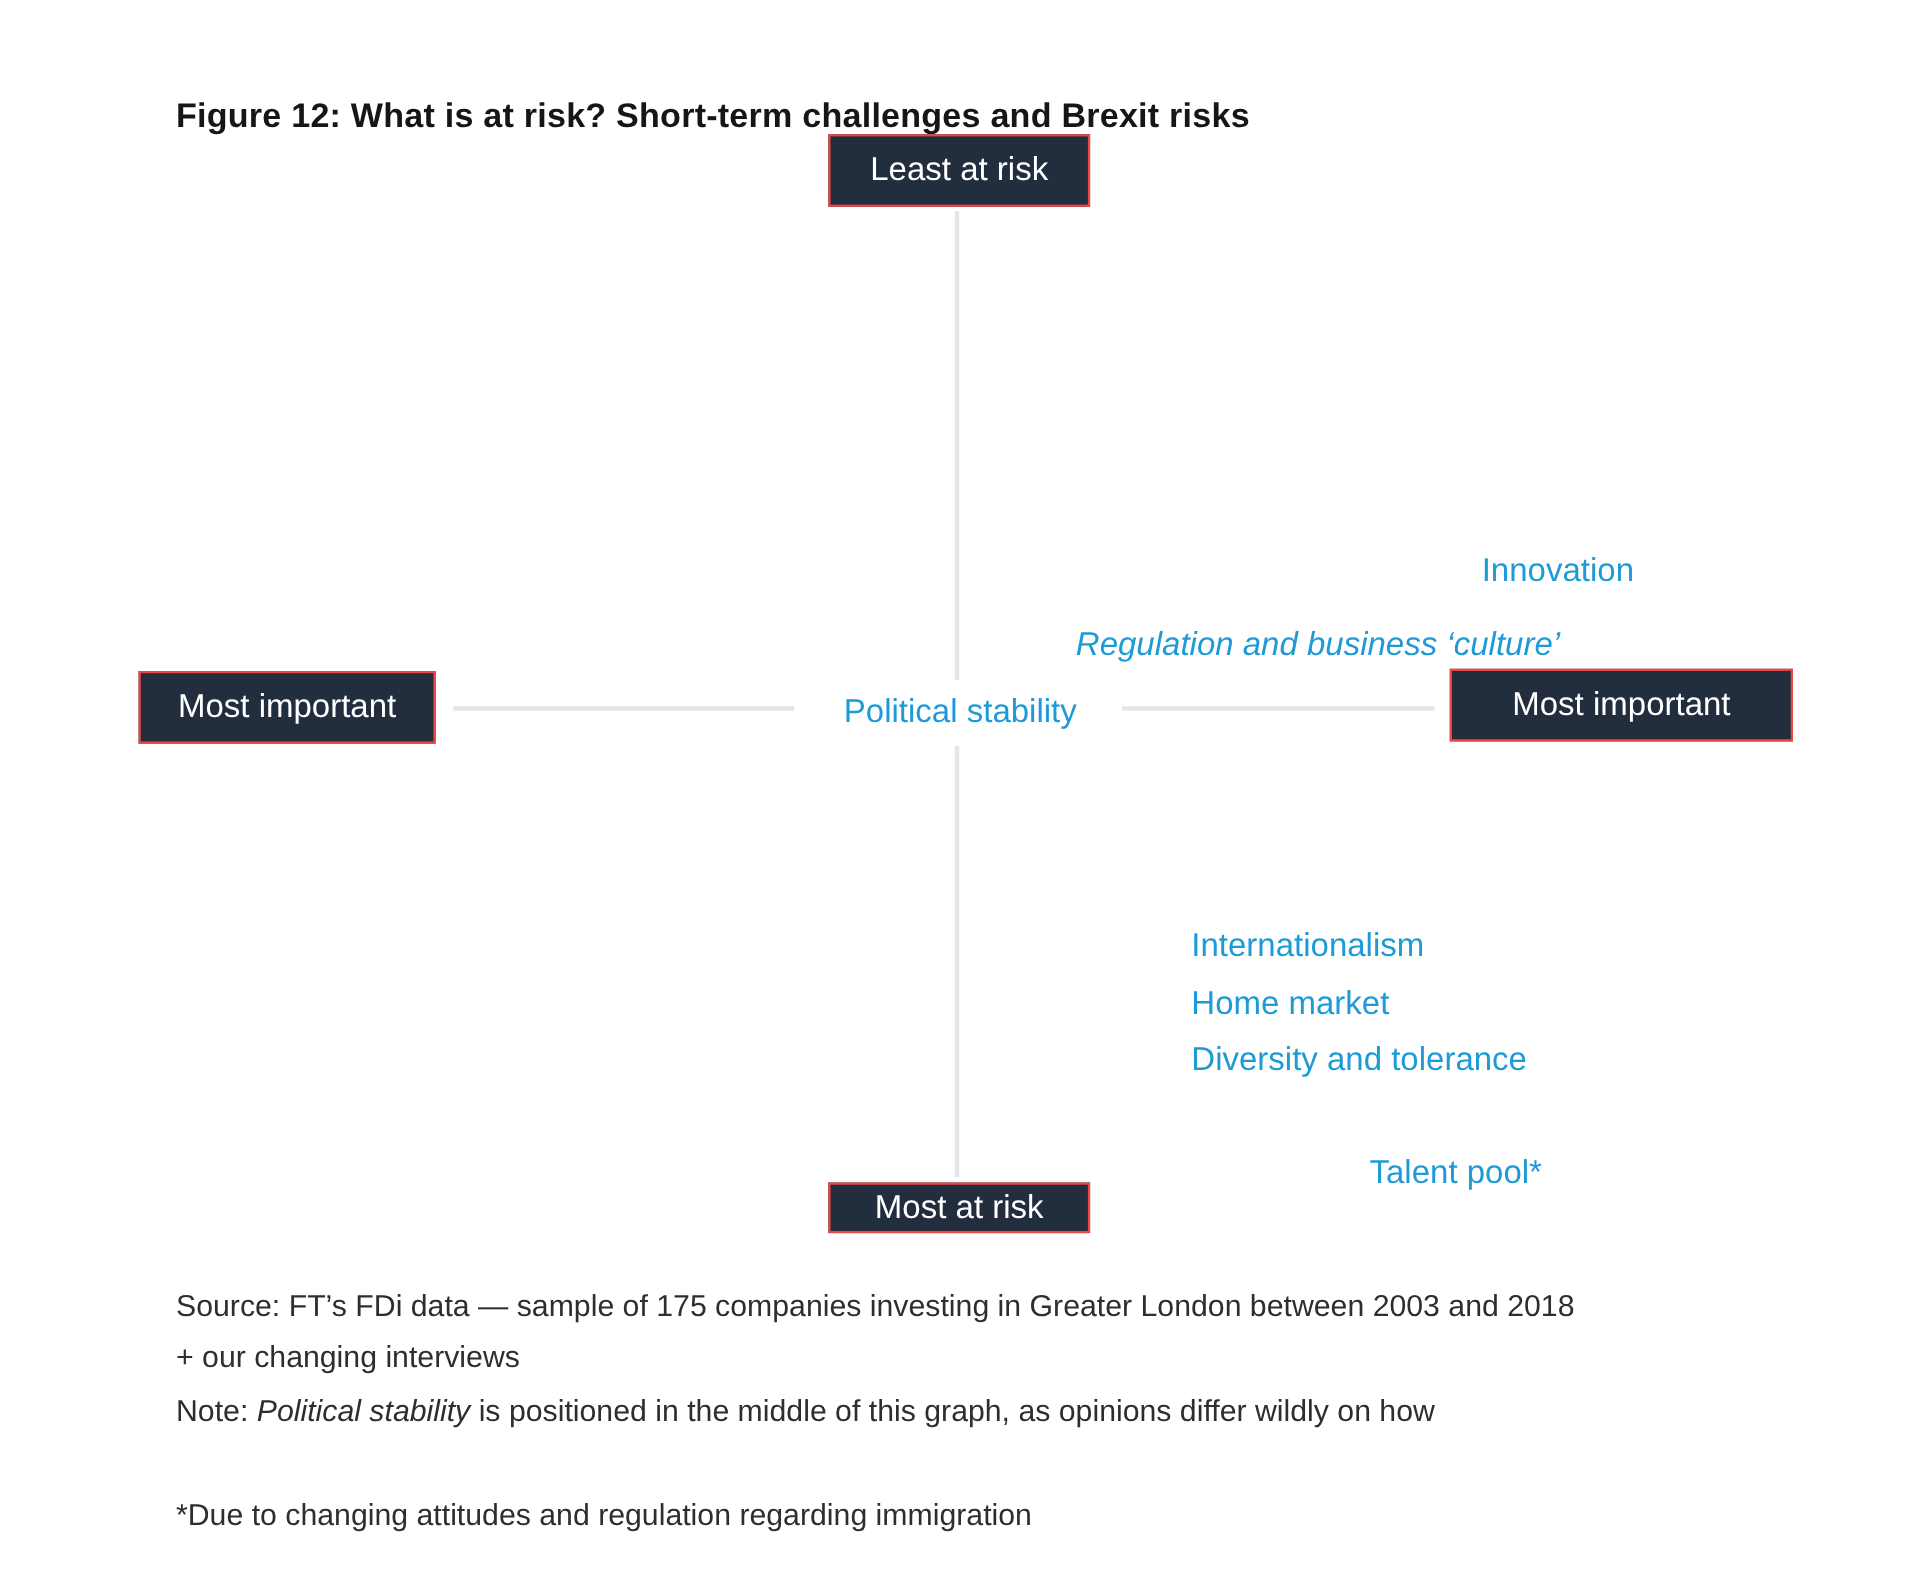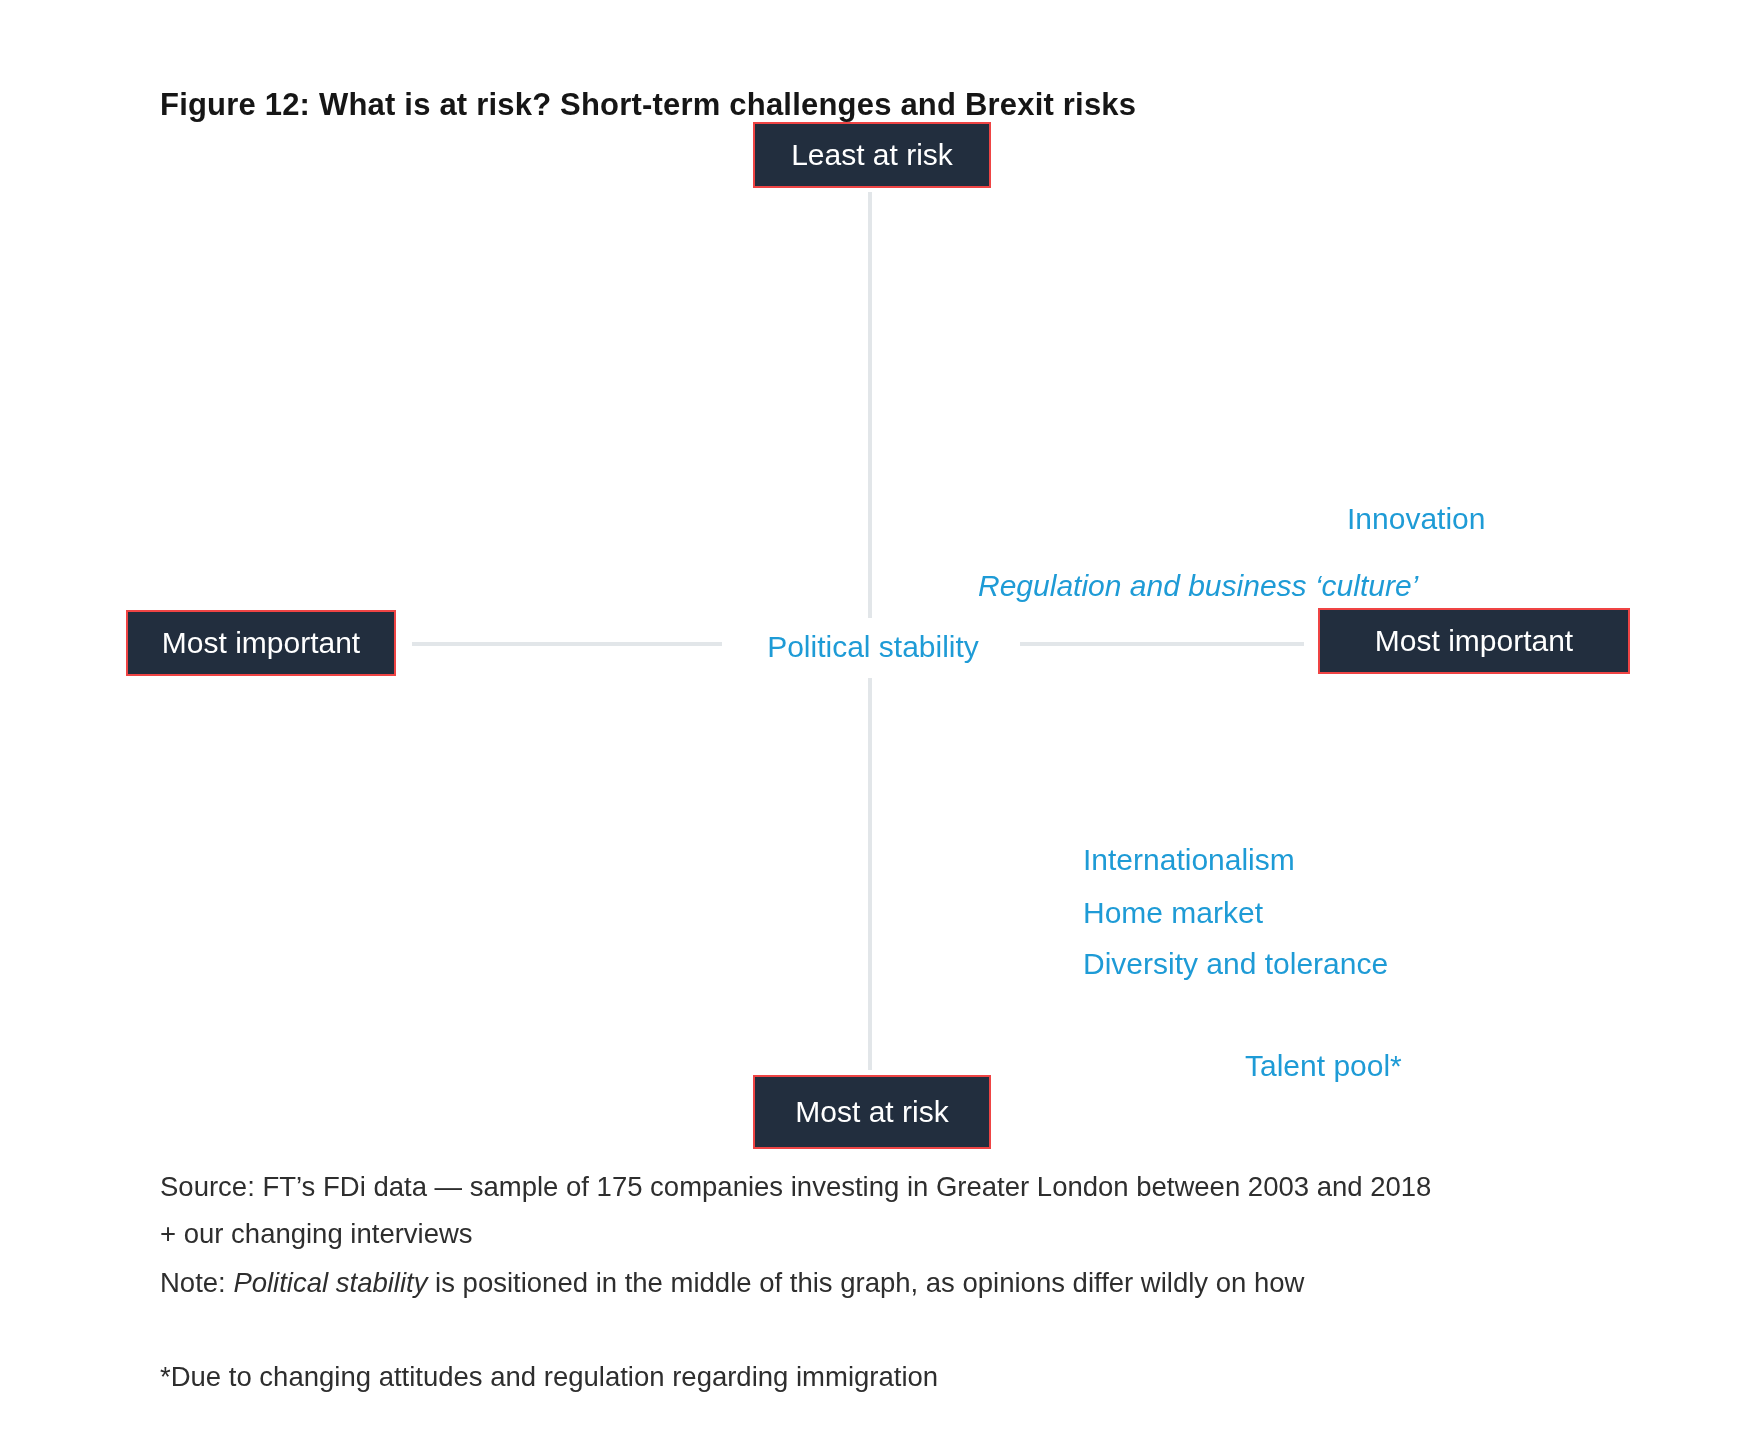--- a/index.html
+++ b/index.html
@@ -20,21 +20,21 @@
   .hline-right  { left: 1020px; top: 642px; width: 284px; height: 4px; }
 
   .axis-box {
     position: absolute; box-sizing: border-box;
     background: #222e3e; border: 2px solid #ef4444;
     color: #ffffff; font-weight: 400; font-size: 30px;
     display: flex; align-items: center; justify-content: center;
     white-space: nowrap;
   }
   .box-top    { left: 753px;  top: 122px;  width: 238px; height: 66px; }
-  .box-bottom { left: 753px;  top: 1075px; width: 238px; height: 74px; }
+  .box-bottom { left: 753px;  top: 1075px; width: 238px; height: 46px; }
   .box-left   { left: 126px;  top: 610px;  width: 270px; height: 66px; }
   .box-right  { left: 1318px; top: 608px;  width: 312px; height: 66px; }
 
   .blue-label {
     position: absolute; color: #1e9bd6; font-size: 30px;
     white-space: nowrap; transform: translateY(-50%);
   }
   .lbl-center           { left: 873px;  top: 647px; transform: translate(-50%, -50%); }
   .lbl-innovation       { left: 1347px; top: 519px; }
   .lbl-regulation       { left: 978px;  top: 586px; font-style: italic; }

